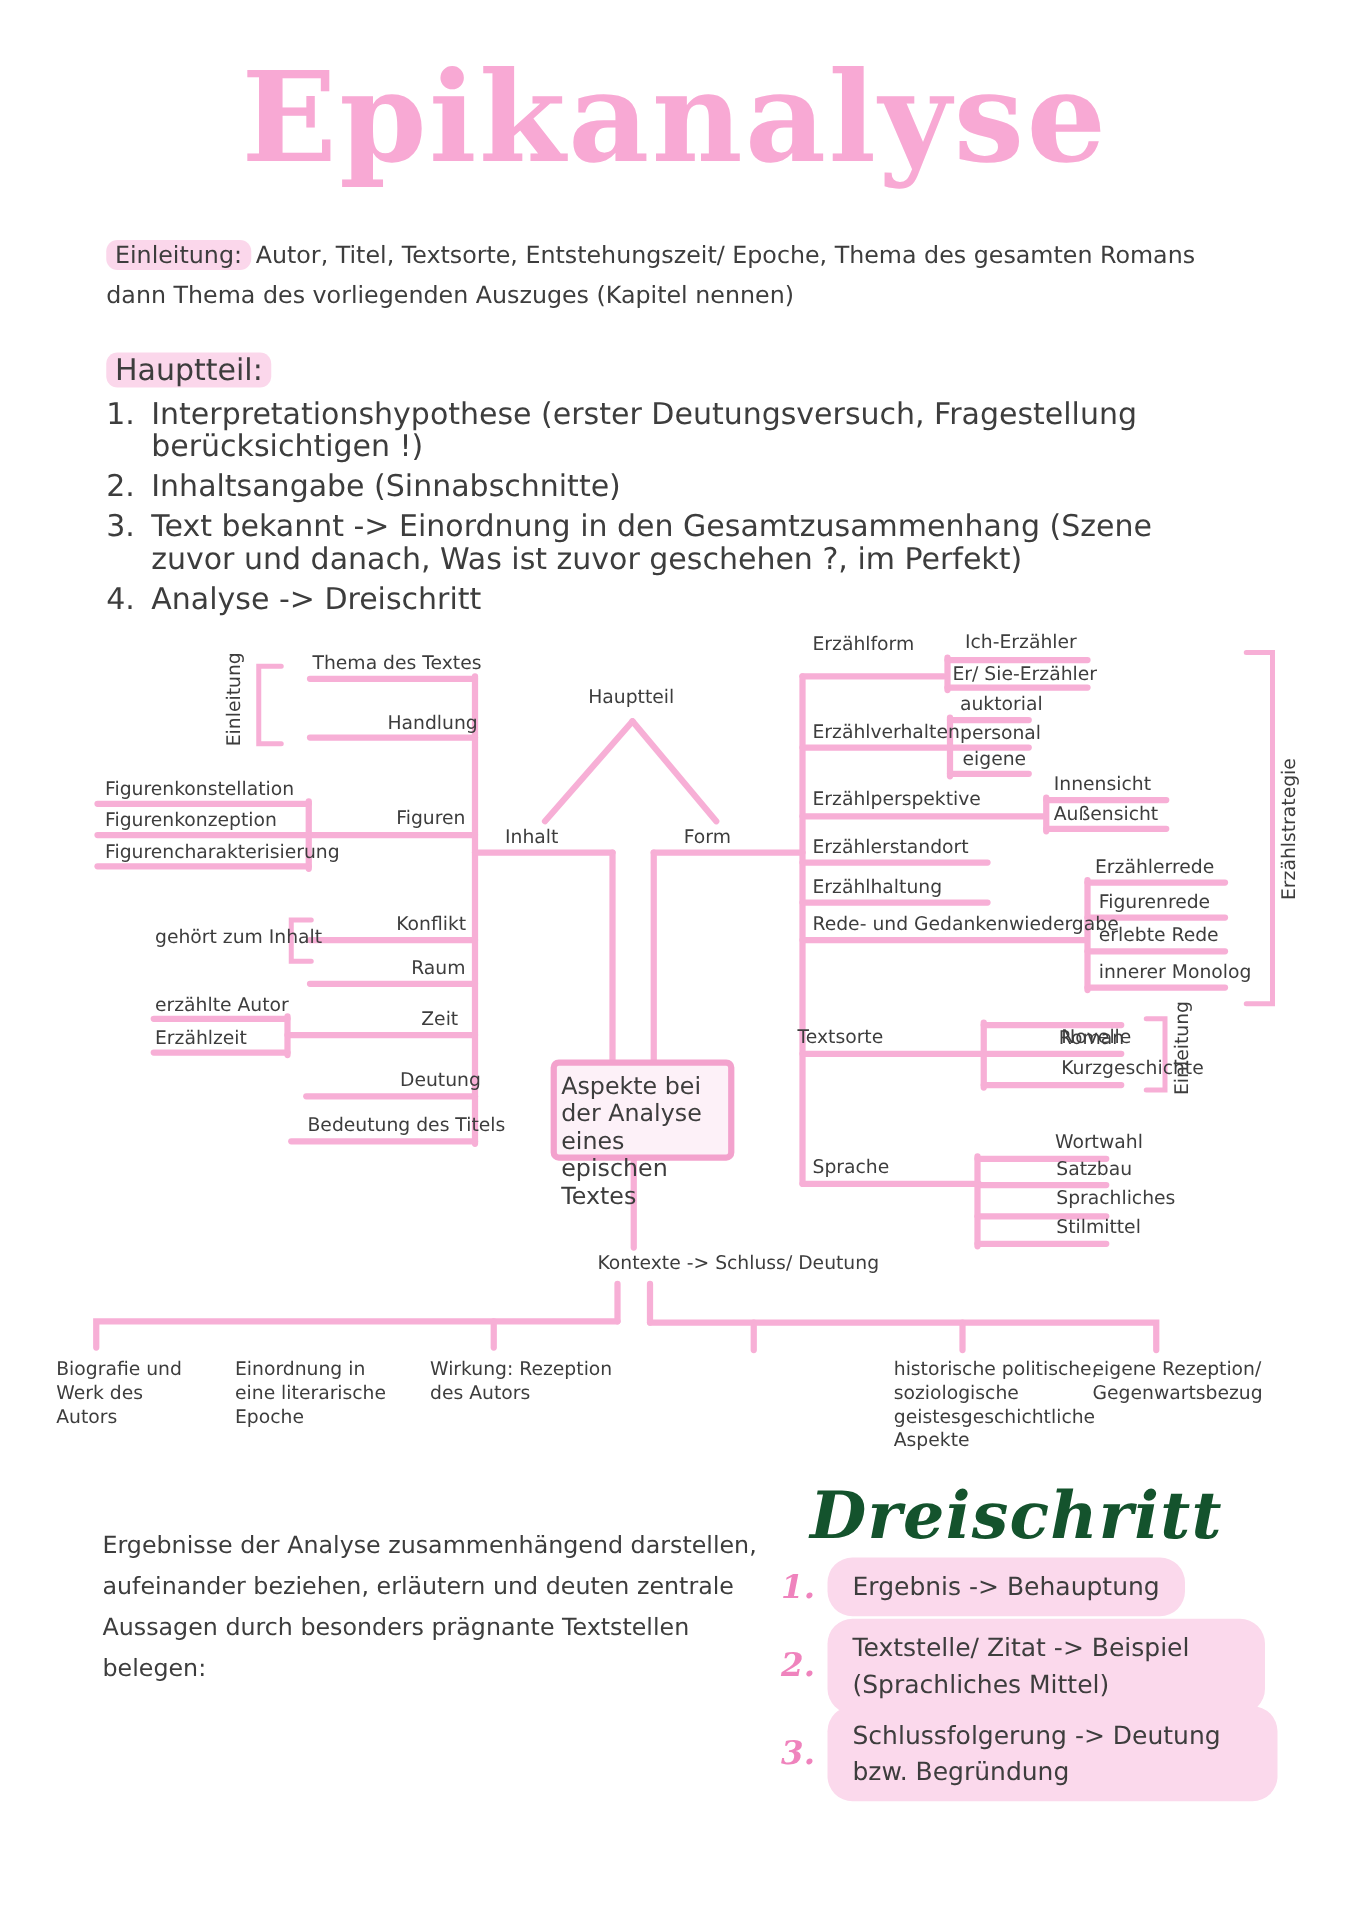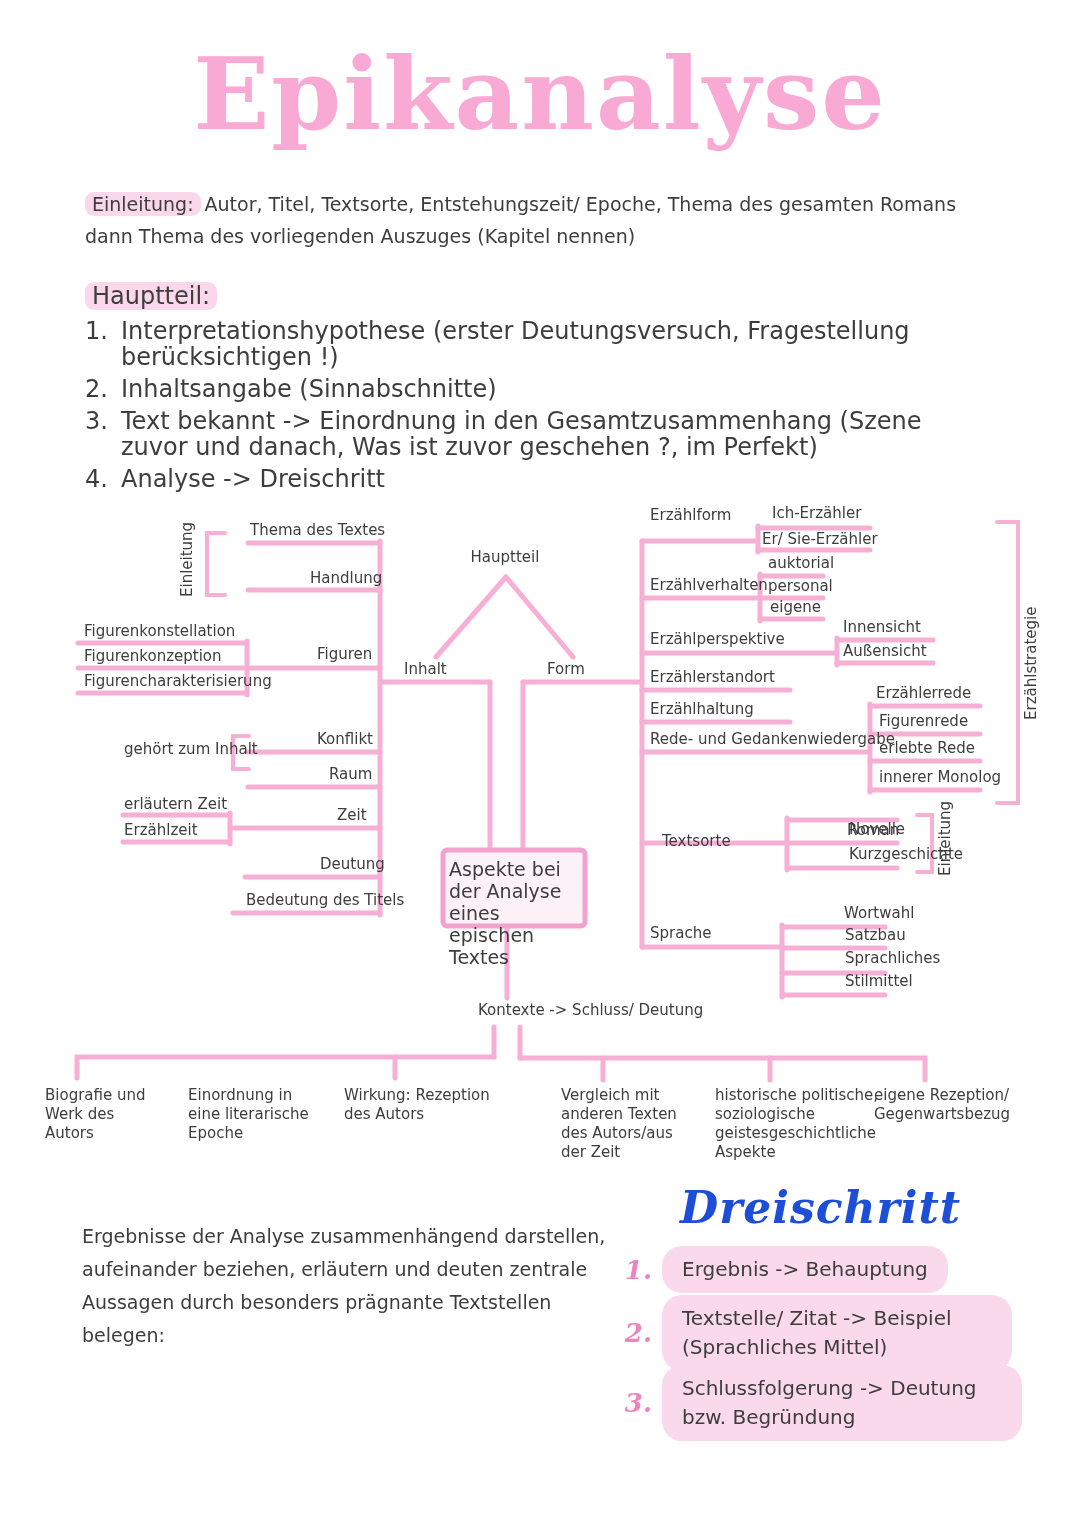--- a/index.html
+++ b/index.html
@@ -16,23 +16,23 @@
   .hitem .num{width:36px;flex:0 0 36px;}
   .hitem .itx{flex:1;max-width:860px;}
   svg.map{position:absolute;left:0;top:0;}
   .lbl{position:absolute;font-size:15px;line-height:18px;white-space:nowrap;}
   .wrap{white-space:normal;line-height:19px;}
   .vtext{position:absolute;writing-mode:vertical-rl;transform:rotate(180deg);
          font-size:15px;text-align:center;width:20px;}
   .mapbox{position:absolute;left:449px;top:858px;width:130px;font-size:19px;line-height:22px;white-space:normal;}
   .ctr{text-align:center;}
   .fpara{position:absolute;left:82px;top:1220px;width:528px;font-size:19px;line-height:33px;}
-  .dtitle{position:absolute;left:680px;top:1182px;
+  .dtitle{position:absolute;left:648px;top:1182px;
           font-family:"DejaVu Serif","Liberation Serif",serif;font-style:italic;font-weight:700;
-          font-size:44px;color:#1d4ed8;letter-spacing:1px;}
+          font-size:52px;color:#14532d;letter-spacing:1px;}
   .step{position:absolute;display:flex;align-items:center;gap:10px;left:624px;}
   .step .snum{font-family:"DejaVu Serif","Liberation Serif",serif;font-style:italic;font-weight:700;
               font-size:26px;color:#ef83bd;width:28px;text-align:right;flex:0 0 28px;}
   .pill{background:#fbd9ec;border-radius:20px;padding:9px 20px;font-size:20px;line-height:29px;}
 </style>
 </head>
 <body>
 
 <div class="page">
 
@@ -142,21 +142,21 @@
   <div class="vtext" style="left:178px;top:533px;height:64px;">Einleitung</div>
   <div class="lbl" style="left:250px;top:521px;">Thema des Textes</div>
   <div class="lbl" style="left:310px;top:569px;">Handlung</div>
   <div class="lbl" style="left:84px;top:622px;">Figurenkonstellation</div>
   <div class="lbl" style="left:84px;top:647px;">Figurenkonzeption</div>
   <div class="lbl" style="left:317px;top:645px;">Figuren</div>
   <div class="lbl" style="left:84px;top:672px;">Figurencharakterisierung</div>
   <div class="lbl" style="left:124px;top:740px;">gehört zum Inhalt</div>
   <div class="lbl" style="left:317px;top:730px;">Konflikt</div>
   <div class="lbl" style="left:329px;top:765px;">Raum</div>
-  <div class="lbl" style="left:124px;top:795px;">erläutern Zeit</div>
+  <div class="lbl" style="left:124px;top:795px;">erzählte Autor</div>
   <div class="lbl" style="left:124px;top:821px;">Erzählzeit</div>
   <div class="lbl" style="left:337px;top:806px;">Zeit</div>
   <div class="lbl" style="left:320px;top:855px;">Deutung</div>
   <div class="lbl" style="left:246px;top:891px;">Bedeutung des Titels</div>
   <div class="lbl ctr" style="left:455px;top:548px;width:100px;">Hauptteil</div>
   <div class="lbl" style="left:404px;top:660px;">Inhalt</div>
   <div class="lbl" style="left:547px;top:660px;">Form</div>
   <div class="mapbox">Aspekte bei der Analyse eines epischen Textes</div>
   <div class="lbl" style="left:478px;top:1001px;">Kontexte -&gt; Schluss/ Deutung</div>
 
@@ -171,35 +171,34 @@
   <div class="lbl" style="left:843px;top:618px;">Innensicht</div>
   <div class="lbl" style="left:843px;top:642px;">Außensicht</div>
   <div class="lbl" style="left:650px;top:668px;">Erzählerstandort</div>
   <div class="lbl" style="left:650px;top:700px;">Erzählhaltung</div>
   <div class="lbl" style="left:650px;top:730px;">Rede- und Gedankenwiedergabe</div>
   <div class="lbl" style="left:876px;top:684px;">Erzählerrede</div>
   <div class="lbl" style="left:879px;top:712px;">Figurenrede</div>
   <div class="lbl" style="left:879px;top:739px;">erlebte Rede</div>
   <div class="lbl" style="left:879px;top:768px;">innerer Monolog</div>
   <div class="vtext" style="left:1022px;top:588px;height:150px;">Erzählstrategie</div>
-  <div class="lbl" style="left:662px;top:820px;margin-top:12px;">Textsorte</div>
+  <div class="lbl" style="left:638px;top:820px;">Textsorte</div>
   <div class="lbl" style="left:847px;top:797px;margin-top:24px;">Roman</div>
   <div class="lbl" style="left:849px;top:820px;">Novelle</div>
   <div class="lbl" style="left:849px;top:845px;">Kurzgeschichte</div>
   <div class="vtext" style="left:936px;top:810px;height:66px;">Einleitung</div>
   <div class="lbl" style="left:650px;top:924px;">Sprache</div>
   <div class="lbl" style="left:844px;top:904px;">Wortwahl</div>
   <div class="lbl" style="left:845px;top:926px;">Satzbau</div>
   <div class="lbl" style="left:845px;top:949px;">Sprachliches</div>
   <div class="lbl" style="left:845px;top:972px;">Stilmittel</div>
 
   <div class="lbl wrap" style="left:45px;top:1086px;width:112px;">Biografie und Werk des Autors</div>
   <div class="lbl wrap" style="left:188px;top:1086px;width:128px;">Einordnung in eine literarische Epoche</div>
   <div class="lbl wrap" style="left:344px;top:1086px;width:155px;">Wirkung: Rezeption des Autors</div>
-  <div class="lbl wrap" style="left:561px;top:1086px;width:126px;">Vergleich mit anderen Texten des Autors/aus der Zeit</div>
   <div class="lbl wrap" style="left:715px;top:1086px;width:168px;">historische politische, soziologische geistesgeschichtliche Aspekte</div>
   <div class="lbl wrap" style="left:874px;top:1086px;width:148px;">eigene Rezeption/ Gegenwartsbezug</div>
 
   <div class="fpara">Ergebnisse der Analyse zusammenhängend darstellen, aufeinander beziehen, erläutern und deuten zentrale Aussagen durch besonders prägnante Textstellen belegen:</div>
   <div class="dtitle">Dreischritt</div>
 
   <div class="step" style="top:1246px;">
     <span class="snum">1.</span>
     <span class="pill" style="max-width:330px;">Ergebnis -&gt; Behauptung</span>
   </div>

